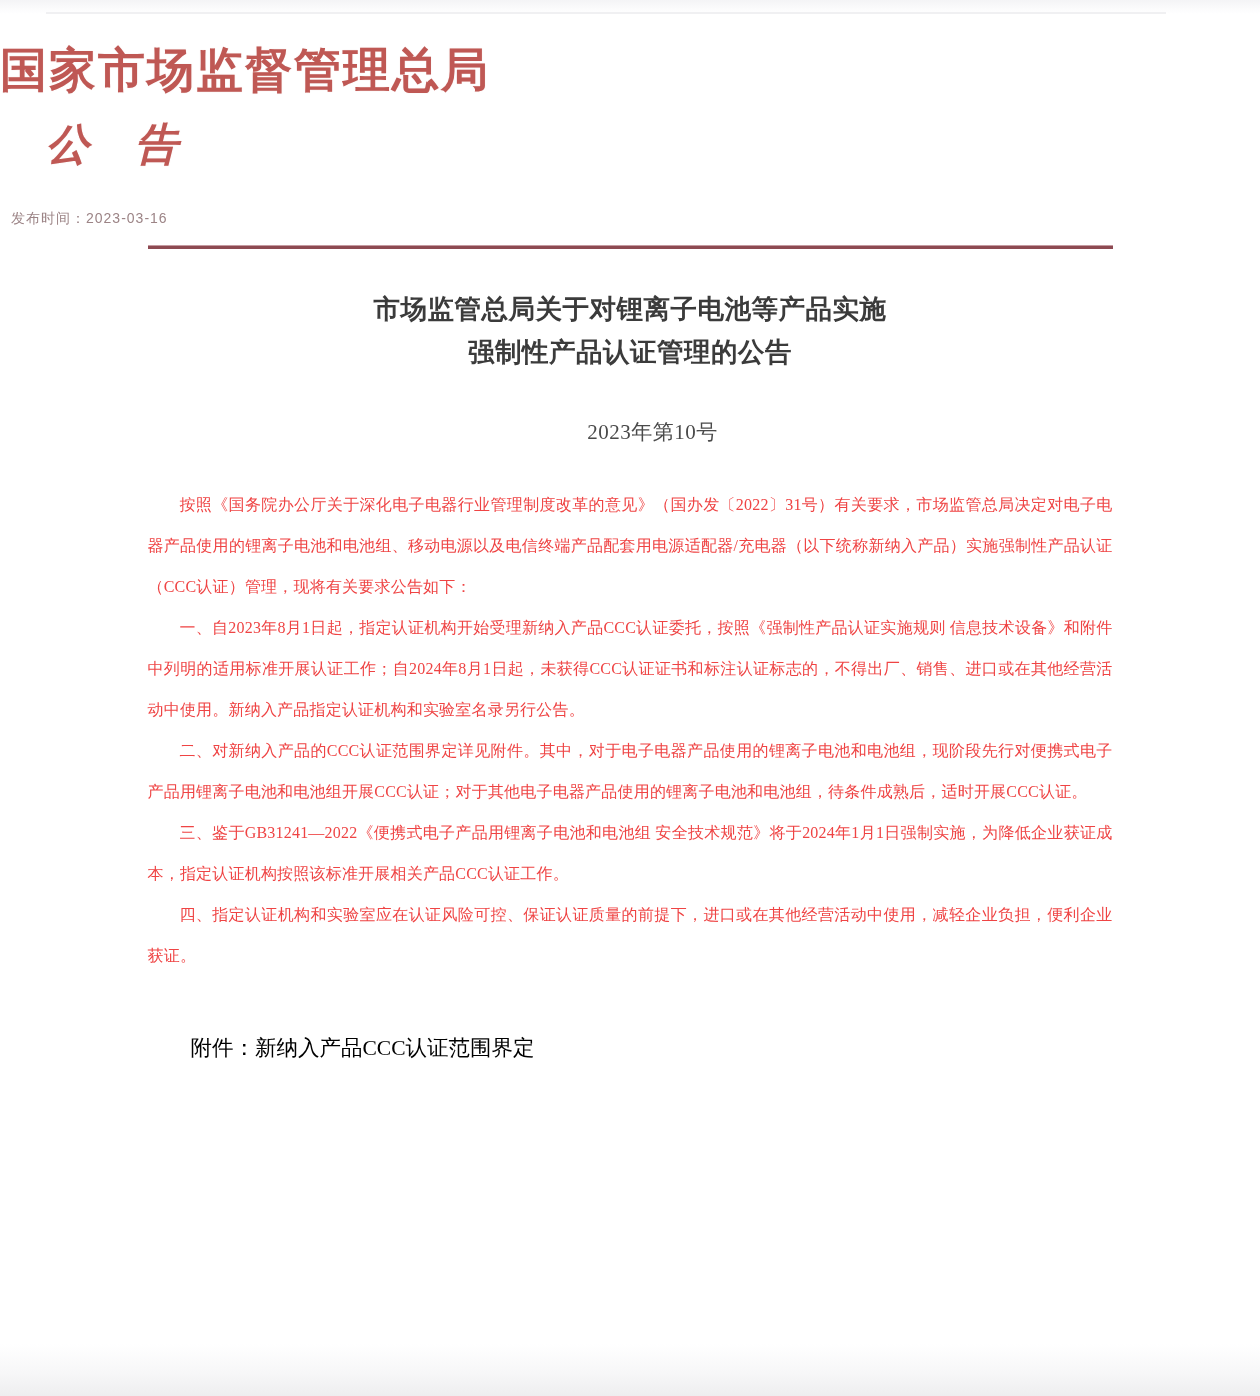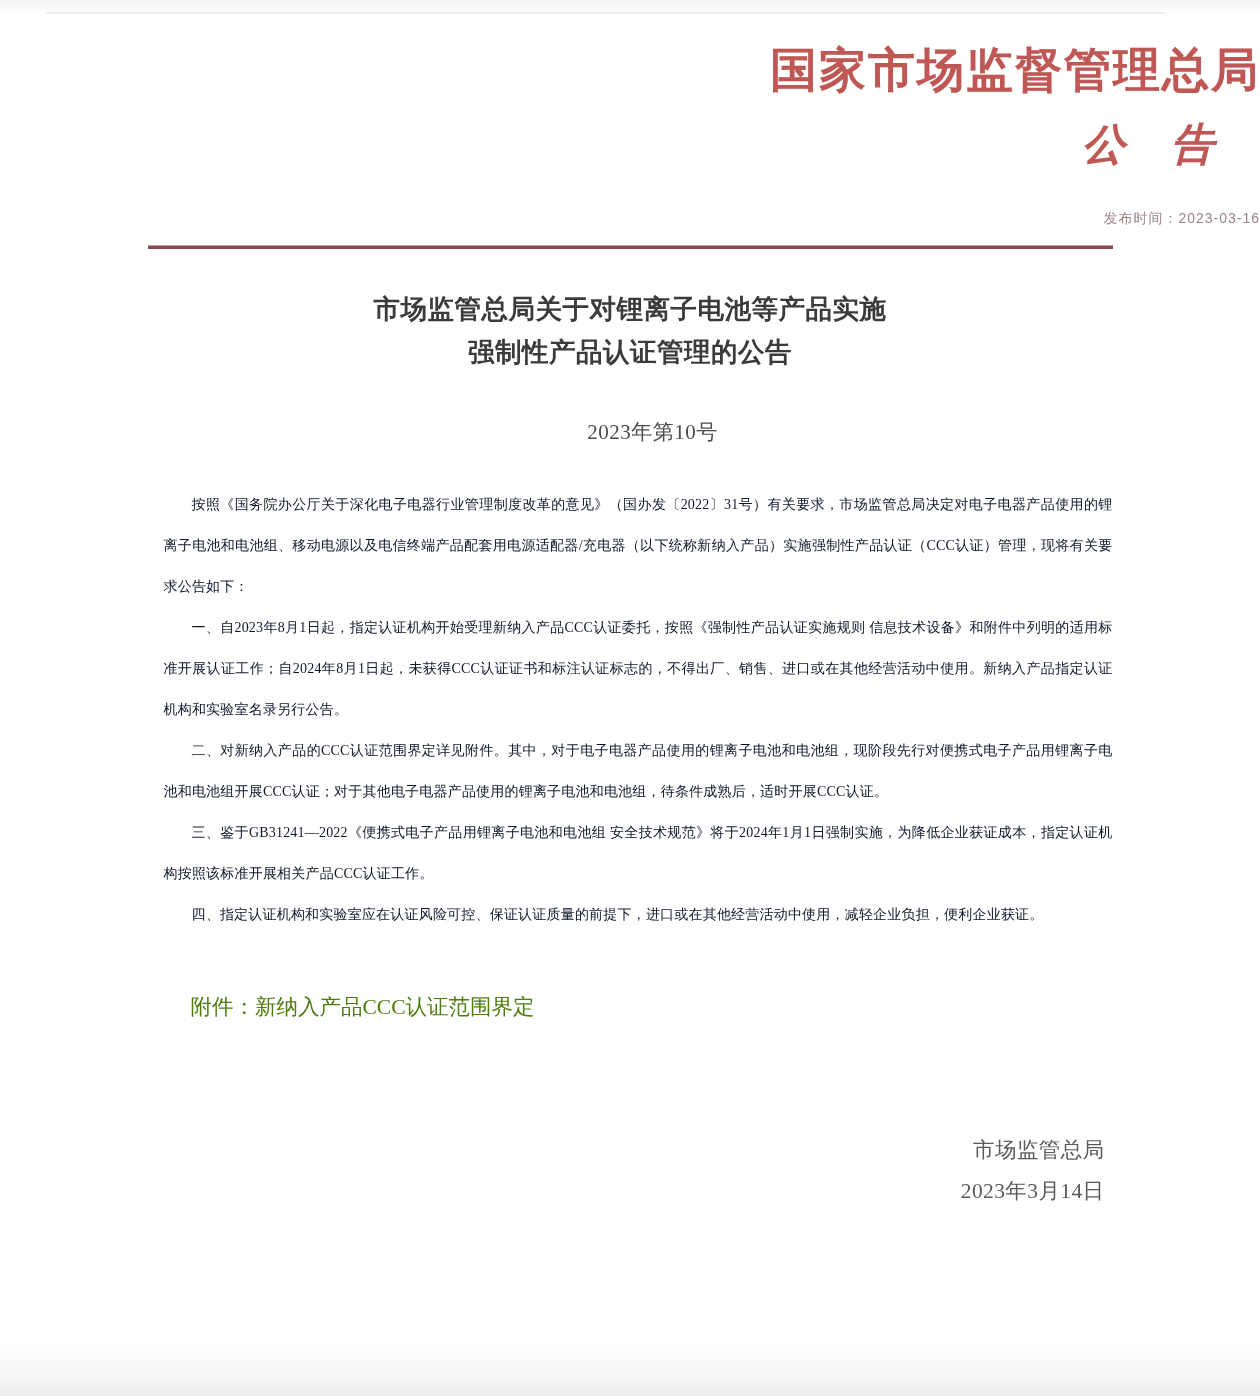--- a/index.html
+++ b/index.html
@@ -45,23 +45,22 @@
     background: linear-gradient(to bottom, rgba(255,255,255,0) 0%, #f7f7f8 55%, #eeeeef 100%);
   }
 
   .doc {
     position: relative;
     padding: 0;
   }
 
   
   .masthead {
-    text-align: right;
+    text-align: left;
     padding-top: 44px;
-    padding-left: 20px;
   }
   .agency-name {
     font-family: "Liberation Sans", "DejaVu Sans", sans-serif;
     font-weight: bold;
     font-size: 47px;
     letter-spacing: 2px;
     color: #bf5854;
     line-height: 1.12;
     text-shadow: 0 0 1px rgba(191,88,84,0.25);
   }
@@ -117,36 +116,36 @@
   }
 
   
   .body-wrap {
     width: 965px;
     margin: 0 auto;
     padding-top: 38px;
   }
   .para {
     font-family: "Liberation Serif", "DejaVu Serif", serif;
-    font-size: 14px;
-    color: #0f172a;
+    font-size: 16px;
+    color: #ef4444;
     line-height: 41px;
     text-align: justify;
     text-justify: inter-ideograph;
     text-indent: 2em;
-    margin: 0 0 0 16px;
+    margin: 0 0 0 0;
     letter-spacing: 0.2px;
   }
   .para + .para {
     margin-top: 0;
   }
   .attachment {
     font-family: "Liberation Serif", "DejaVu Serif", serif;
     font-size: 21.5px;
-    color: #4d7c0f;
+    color: #000000;
     line-height: 41px;
     text-indent: 2em;
     margin-top: 52px;
   }
 
   
   .signature {
     width: 965px;
     margin: 0 auto;
     text-align: right;
@@ -189,21 +188,17 @@
     <div class="body-wrap">
       <p class="para">按照《国务院办公厅关于深化电子电器行业管理制度改革的意见》（国办发〔2022〕31号）有关要求，市场监管总局决定对电子电器产品使用的锂离子电池和电池组、移动电源以及电信终端产品配套用电源适配器/充电器（以下统称新纳入产品）实施强制性产品认证（CCC认证）管理，现将有关要求公告如下：</p>
       <p class="para">一、自2023年8月1日起，指定认证机构开始受理新纳入产品CCC认证委托，按照《强制性产品认证实施规则 信息技术设备》和附件中列明的适用标准开展认证工作；自2024年8月1日起，未获得CCC认证证书和标注认证标志的，不得出厂、销售、进口或在其他经营活动中使用。新纳入产品指定认证机构和实验室名录另行公告。</p>
       <p class="para">二、对新纳入产品的CCC认证范围界定详见附件。其中，对于电子电器产品使用的锂离子电池和电池组，现阶段先行对便携式电子产品用锂离子电池和电池组开展CCC认证；对于其他电子电器产品使用的锂离子电池和电池组，待条件成熟后，适时开展CCC认证。</p>
       <p class="para">三、鉴于GB31241—2022《便携式电子产品用锂离子电池和电池组 安全技术规范》将于2024年1月1日强制实施，为降低企业获证成本，指定认证机构按照该标准开展相关产品CCC认证工作。</p>
       <p class="para">四、指定认证机构和实验室应在认证风险可控、保证认证质量的前提下，进口或在其他经营活动中使用，减轻企业负担，便利企业获证。</p>
 
       <div class="attachment">附件：新纳入产品CCC认证范围界定</div>
     </div>
 
-    <div class="signature">
-      <div class="sig-line">市场监管总局</div>
-      <div class="sig-line">2023年3月14日</div>
-    </div>
 
   </div>
 
   <div class="bottom-fade"></div>
 </div>
 
 </body></html>

